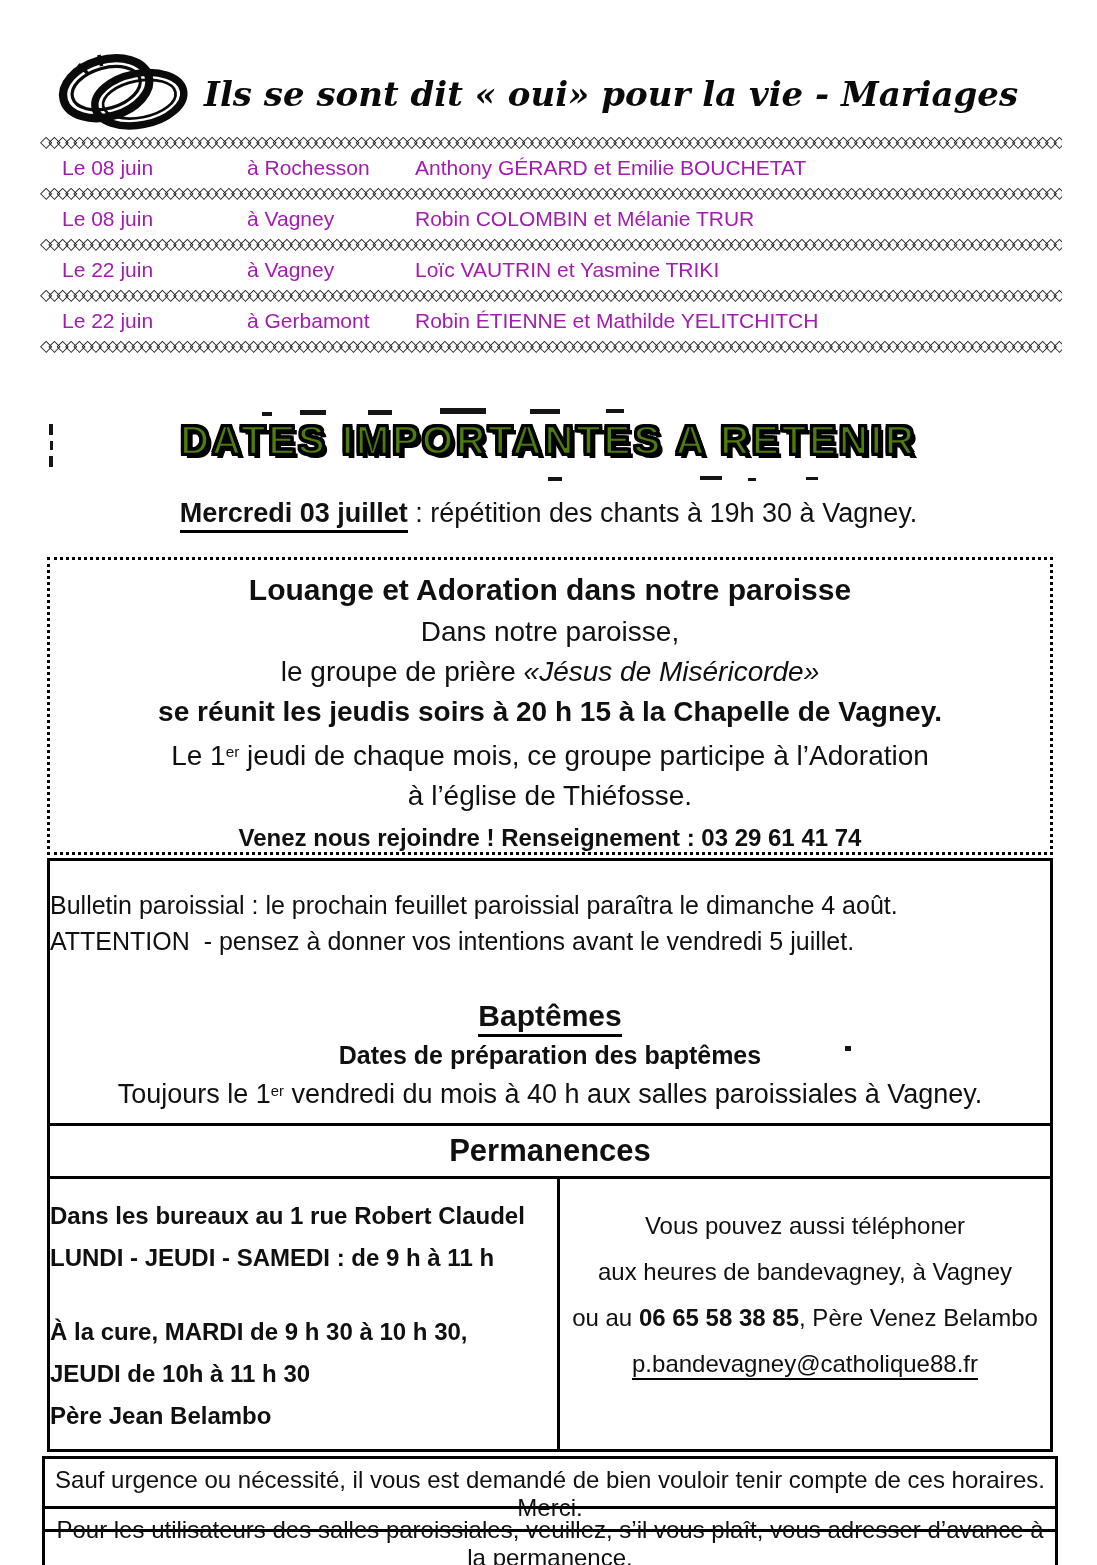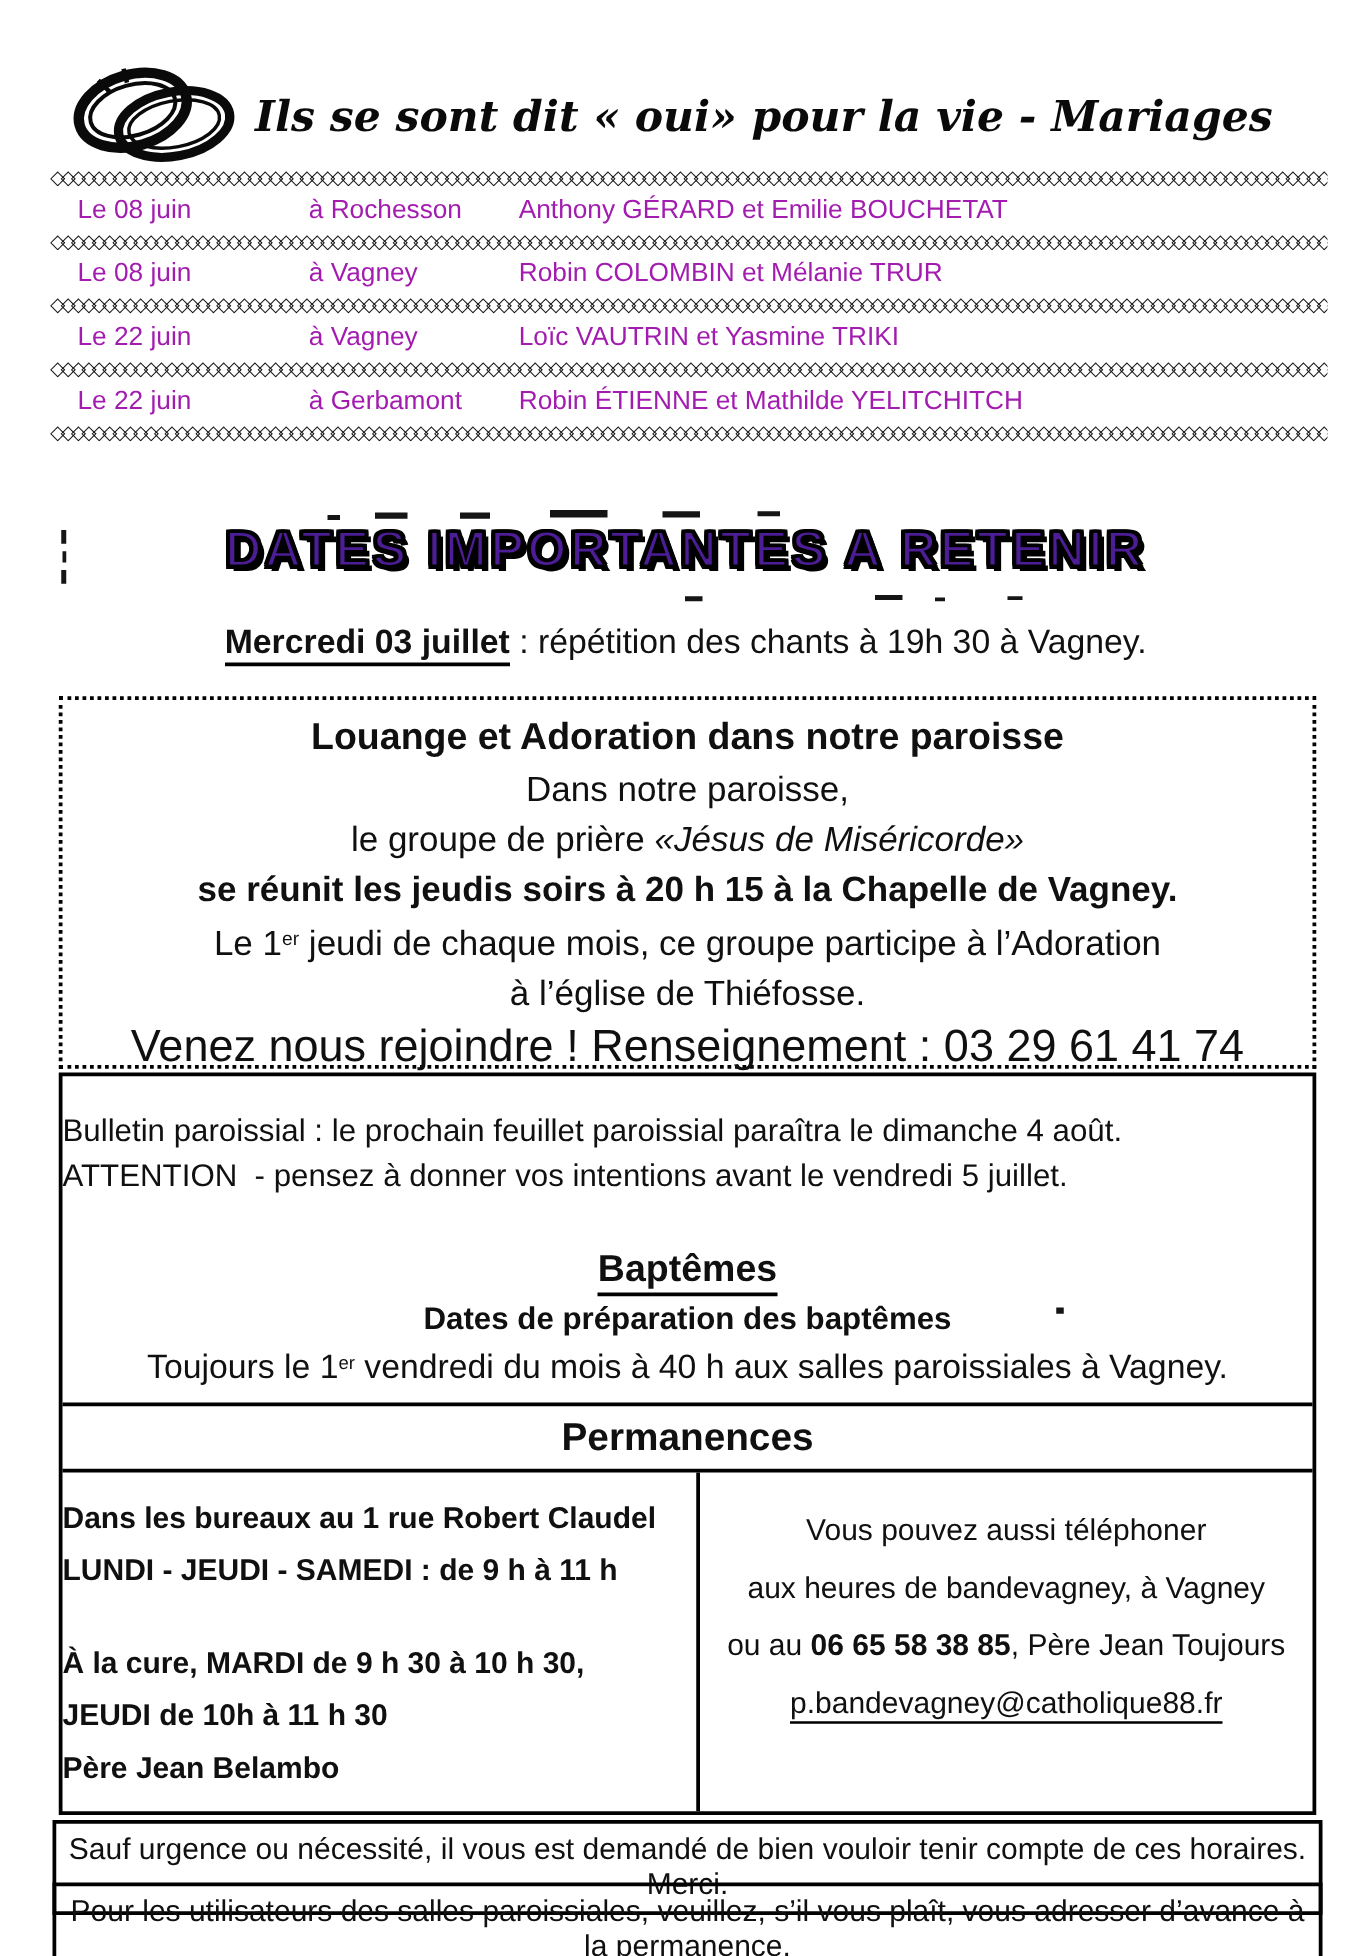--- a/index.html
+++ b/index.html
@@ -28,41 +28,41 @@
   }
   .m-row { display:flex; align-items:center; height:38px; font-size:21px; padding-left:22px; color:#a21caf; }
   .m-date { width:185px; }
   .m-place { width:168px; }
   .m-couple { flex:1; }
 
   
   .dates-heading {
     position:absolute; left:0; top:418px; width:100%; text-align:center;
     font-size:40px; font-weight:800; letter-spacing:3px; white-space:nowrap;
-    color:#4c1d95;
+    color:#4d7c0f;
     -webkit-text-stroke:2.4px #000;
     text-shadow:
       -2px -2px 0 #000, 2px -2px 0 #000, -2px 2px 0 #000, 2px 2px 0 #000,
       0 -2px 0 #000, 0 2px 0 #000, -2px 0 0 #000, 2px 0 0 #000,
       4px 4px 0 #000;
   }
 
   
   .mercredi { position:absolute; left:0; top:498px; width:100%; text-align:center; font-size:27px; color:#111; }
   .mercredi-date { font-weight:bold; display:inline-block; border-bottom:3px solid #000; padding-bottom:1px; }
 
   
   .louange-box {
     position:absolute; left:47px; top:557px; width:1006px; height:298px;
     border:3px dotted #000; text-align:center; padding-top:8px; color:#101010;
   }
   .lb-title { font-size:30px; font-weight:bold; line-height:44px; }
   .lb-line  { font-size:28px; line-height:40px; font-weight:400; }
   .lb-bold  { font-weight:bold; }
-  .lb-last  { font-size:36px; font-weight:normal; line-height:44px; }
+  .lb-last  { font-size:24px; font-weight:bold; line-height:44px; }
   .it { font-style:italic; }
   sup.sm { font-size:0.55em; vertical-align:0.5em; }
 
   
   .main-box {
     position:absolute; left:47px; top:858px; width:1006px; height:594px;
     border:3px solid #000; display:flex; flex-direction:column; color:#101010;
   }
   .bulletin { padding-top:26px; font-size:25px; line-height:36px; }
   .baptemes { text-align:center; margin-top:38px; }
@@ -195,21 +195,21 @@
         <div class="cl-line">LUNDI - JEUDI - SAMEDI : de 9 h à 11 h</div>
         <div class="col-gap"></div>
         <div class="cl-line">À la cure, MARDI de 9 h 30 à 10 h 30,</div>
         <div class="cl-line">JEUDI de 10h à 11 h 30</div>
         <div class="cl-line">Père Jean Belambo</div>
       </div>
       <div class="col-right">
         <div class="cr-line">Vous pouvez aussi téléphoner</div>
         <div class="cr-line">aux heures de bandevagney, à Vagney</div>
         <div class="cr-line">
-          <span>ou au </span><b>06 65 58 38 85</b><span>, Père Jean Toujours</span>
+          <span>ou au </span><b>06 65 58 38 85</b><span>, Père Venez Belambo</span>
         </div>
         <div class="cr-line">
           <span class="email">p.bandevagney@catholique88.fr</span>
         </div>
       </div>
     </div>
   </div>
 
   <div class="footer-row row1">Sauf urgence ou nécessité, il vous est demandé de bien vouloir tenir compte de ces horaires. Merci.</div>
   <div class="footer-row row2">Pour les utilisateurs des salles paroissiales, veuillez, s’il vous plaît, vous adresser d’avance à la permanence.</div>

